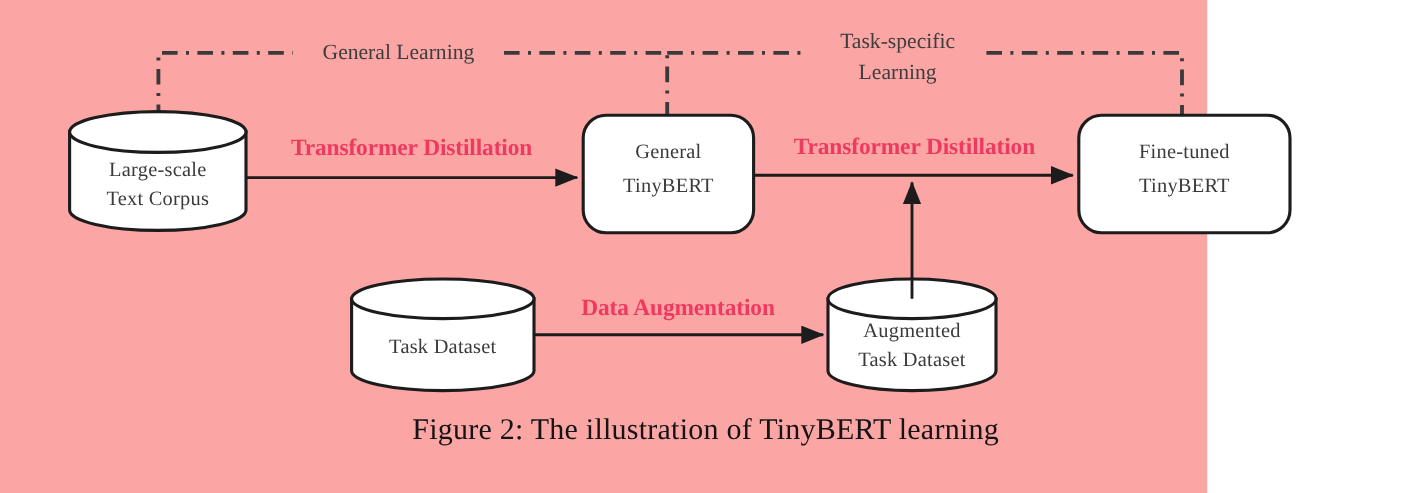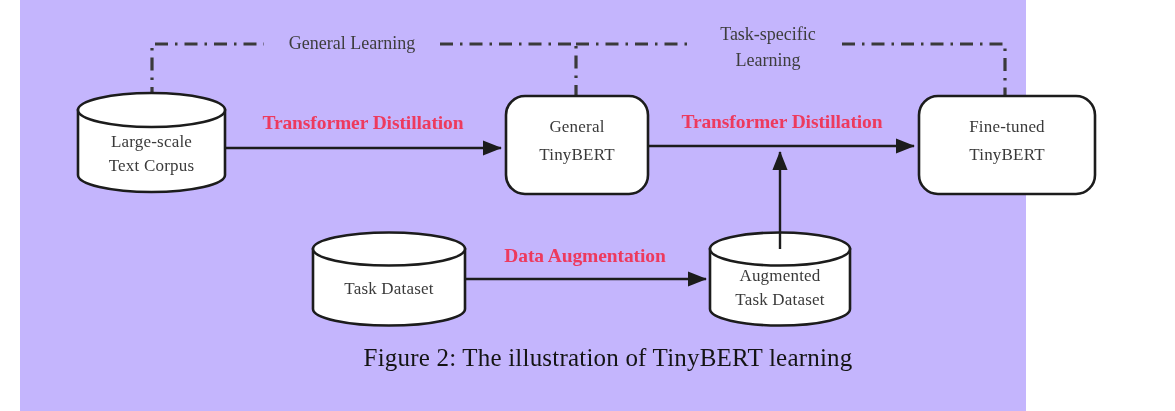--- a/index.html
+++ b/index.html
@@ -10,22 +10,21 @@
   body {
     width: 1175px;
     height: 411px;
     font-family: "Liberation Serif", serif;
     overflow: hidden;
   }
   #figure-root {
     position: relative;
     width: 1006px;
     height: 411px;
-    background: #c4b5fd;
-    margin-left: 20px;
+    background: #fca5a5;
   }
   svg.diagram {
     position: absolute;
     left: 0;
     top: 0;
     width: 1175px;
     height: 411px;
     display: block;
   }
   .node-label {

